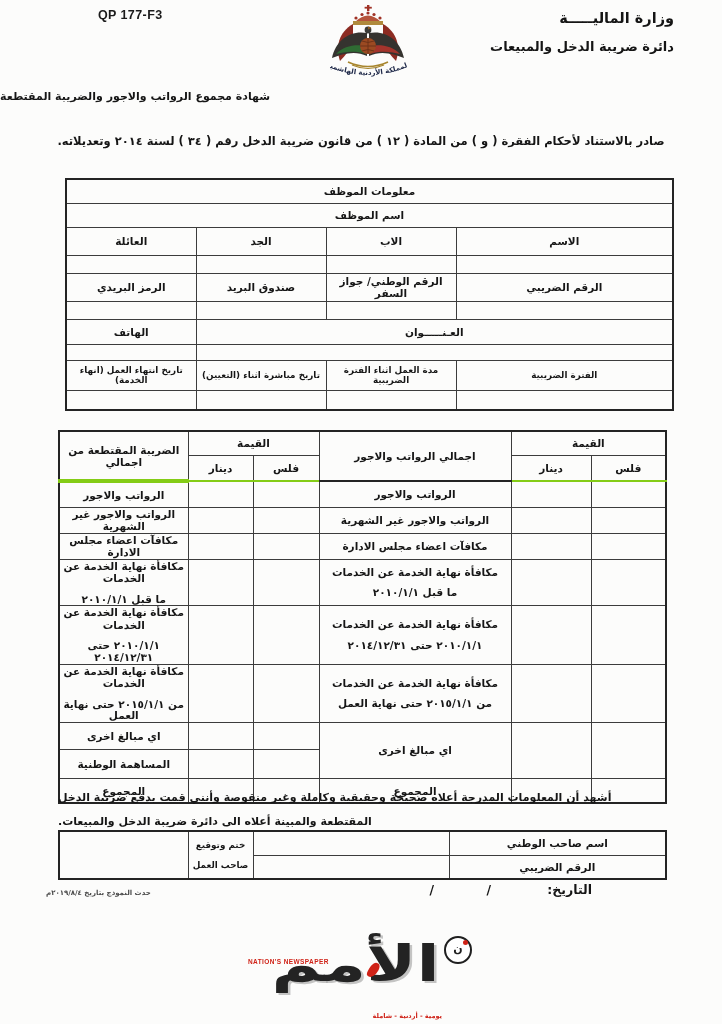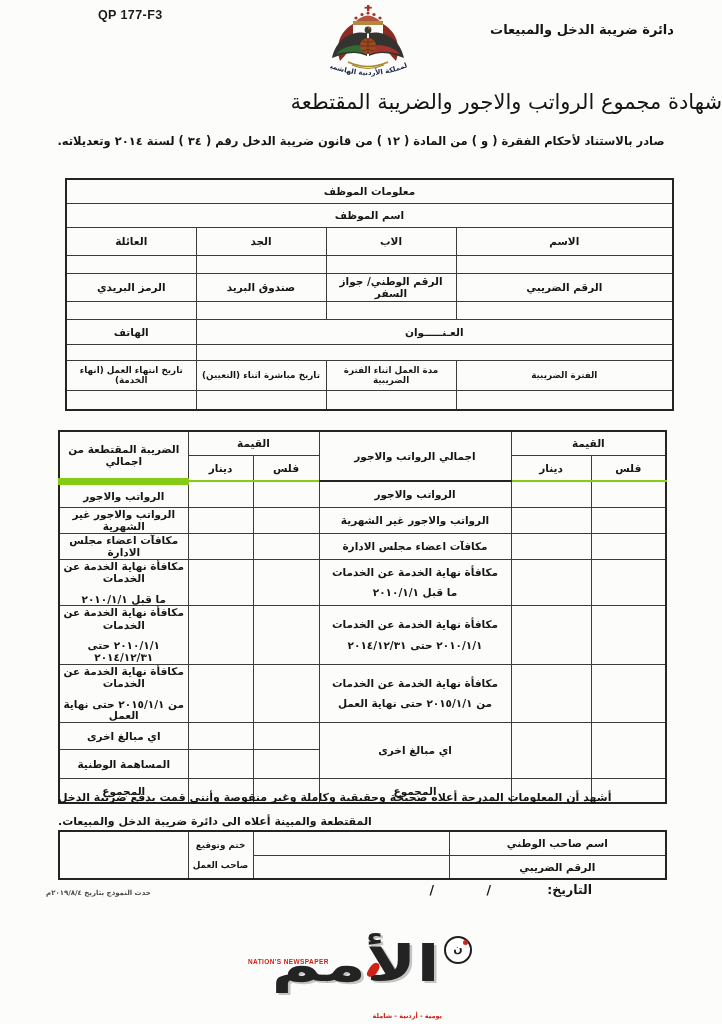--- a/index.html
+++ b/index.html
@@ -21,22 +21,22 @@
   }
   .ministry-block{
     position:absolute;right:48px;top:10px;
     direction:rtl;text-align:right;
   }
   .ministry{font-size:14.5px;font-weight:bold;line-height:1.2;}
   .department{font-size:13px;font-weight:bold;margin-top:12px;text-align:center;}
   .emblem{position:absolute;left:322px;top:5px;}
   .doc-title{
     position:absolute;top:90px;left:0;width:100%;
-    direction:rtl;text-align:right;
-    font-size:21px;font-weight:normal;
+    direction:rtl;text-align:left;
+    font-size:11px;font-weight:bold;
   }
   .legal-basis{
     position:absolute;top:134px;left:0;width:100%;
     direction:rtl;text-align:center;
     font-size:11.5px;font-weight:bold;
   }
   
   table.t{
     border-collapse:collapse;table-layout:fixed;
     width:607px;direction:rtl;
@@ -108,20 +108,21 @@
   }
 </style>
 </head>
 <body>
 
 <div id="page">
 
   <div class="form-code">QP 177-F3</div>
 
   <div class="ministry-block">
+    <div class="ministry">وزارة الماليـــــة</div>
     <div class="department">دائرة ضريبة الدخل والمبيعات</div>
   </div>
 
   <div class="emblem">
     <svg width="92" height="78" viewBox="0 0 92 78" xmlns="http://www.w3.org/2000/svg">
       <rect x="45" y="0" width="2.4" height="6" fill="#a03226"></rect>
       <rect x="42.6" y="1.8" width="7.2" height="1.8" fill="#a03226"></rect>
       <path d="M33,17 Q46,4 59,17 Z" fill="#b5543c"></path>
       <circle cx="34" cy="13" r="1.6" fill="#a03226"></circle>
       <circle cx="40" cy="9.5" r="1.6" fill="#a03226"></circle>
@@ -221,21 +222,21 @@
         <col style="width:192px">
       <col style="width:66px">
         <col style="width:65px">
         <col style="width:129px">
     </colgroup>
     <tbody>
         <tr style="height:24px">
       <td colspan="2">القيمة</td>
       <td rowspan="2" style="border-bottom:2px solid #242424">اجمالي الرواتب والاجور</td>
       <td colspan="2">القيمة</td>
-      <td rowspan="2" style="border-bottom:7px solid #84cc16">الضريبة المقتطعة من اجمالي</td>
+      <td rowspan="2" style="border-bottom:4px solid #84cc16">الضريبة المقتطعة من اجمالي</td>
     </tr>
     <tr style="height:26px" class="hd2">
       <td>فلس</td>
       <td>دينار</td>
       <td>فلس</td>
       <td>دينار</td>
     </tr>
     <tr style="height:26px">
       <td></td>
       <td></td>

